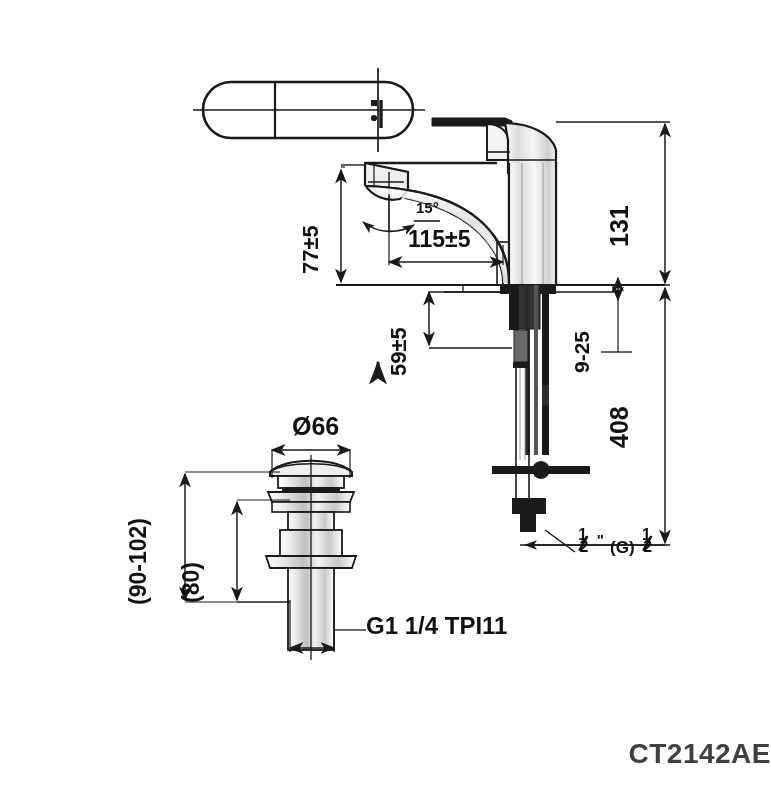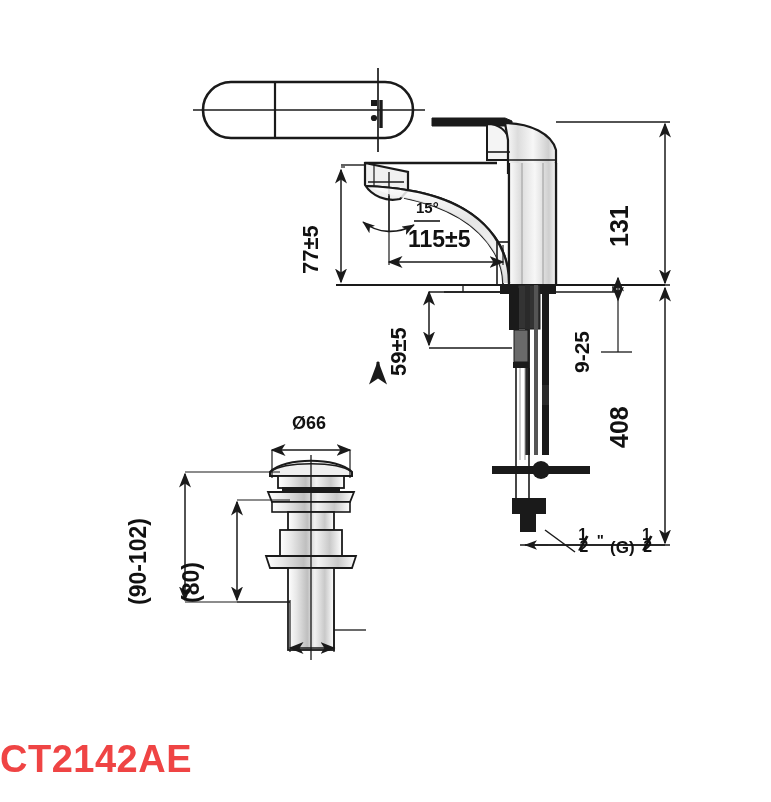--- a/index.html
+++ b/index.html
@@ -25,26 +25,26 @@
     top: 0;
     left: 0;
     width: 771px;
     height: 802px;
   }
   .model-label {
     position: absolute;
     left: 0;
     top: 738px;
     width: 771px;
-    text-align: left;
+    text-align: right;
     font-family: "Liberation Sans", sans-serif;
-    font-size: 38px;
+    font-size: 28px;
     font-weight: bold;
     letter-spacing: 0.5px;
-    color: #ef4444;
+    color: #404040;
   }
   
   .dim {
     position: absolute;
     font-family: "Liberation Sans", sans-serif;
     font-weight: bold;
     color: #111111;
     white-space: nowrap;
     line-height: 1;
   }
@@ -309,26 +309,27 @@
   <div class="dim" style="left:416px; top:200px; font-size:15px;">15°</div>
 
   <div class="dim vert" style="left:410px; top:354px; font-size:22px; transform: rotate(-90deg);">59±5</div>
 
   <div class="dim vert" style="left:632px; top:222px; font-size:25px; transform: rotate(-90deg);">131</div>
 
   <div class="dim vert" style="left:592px; top:352px; font-size:21px; transform: rotate(-90deg);">9-25</div>
 
   <div class="dim vert" style="left:632px; top:423px; font-size:25px; transform: rotate(-90deg);">408</div>
 
-  <div class="dim" style="left:292px; top:414px; font-size:18px;">Ø66</div>
+  <div class="dim" style="left:292px; top:414px; font-size:25px;">Ø66</div>
 
   <div class="dim vert" style="left:150px; top:582px; font-size:23px; transform: rotate(-90deg);">(90-102)</div>
 
   <div class="dim vert" style="left:203px; top:580px; font-size:23px; transform: rotate(-90deg);">(80)</div>
 
+  <div class="dim" style="left:366px; top:614px; font-size:24px;">G1 1/4 TPI11</div>
 
   <div class="dim" style="left:577px; top:532px; font-size:22px;">
     <span class="frac">
       <span class="num">1</span>
       <span class="sl">/</span>
       <span class="den">2</span>
     </span>
     <span style="font-size:15px; vertical-align:top;">"</span>
     <span style="font-size:17px;">(G)</span>
     <span class="frac">

